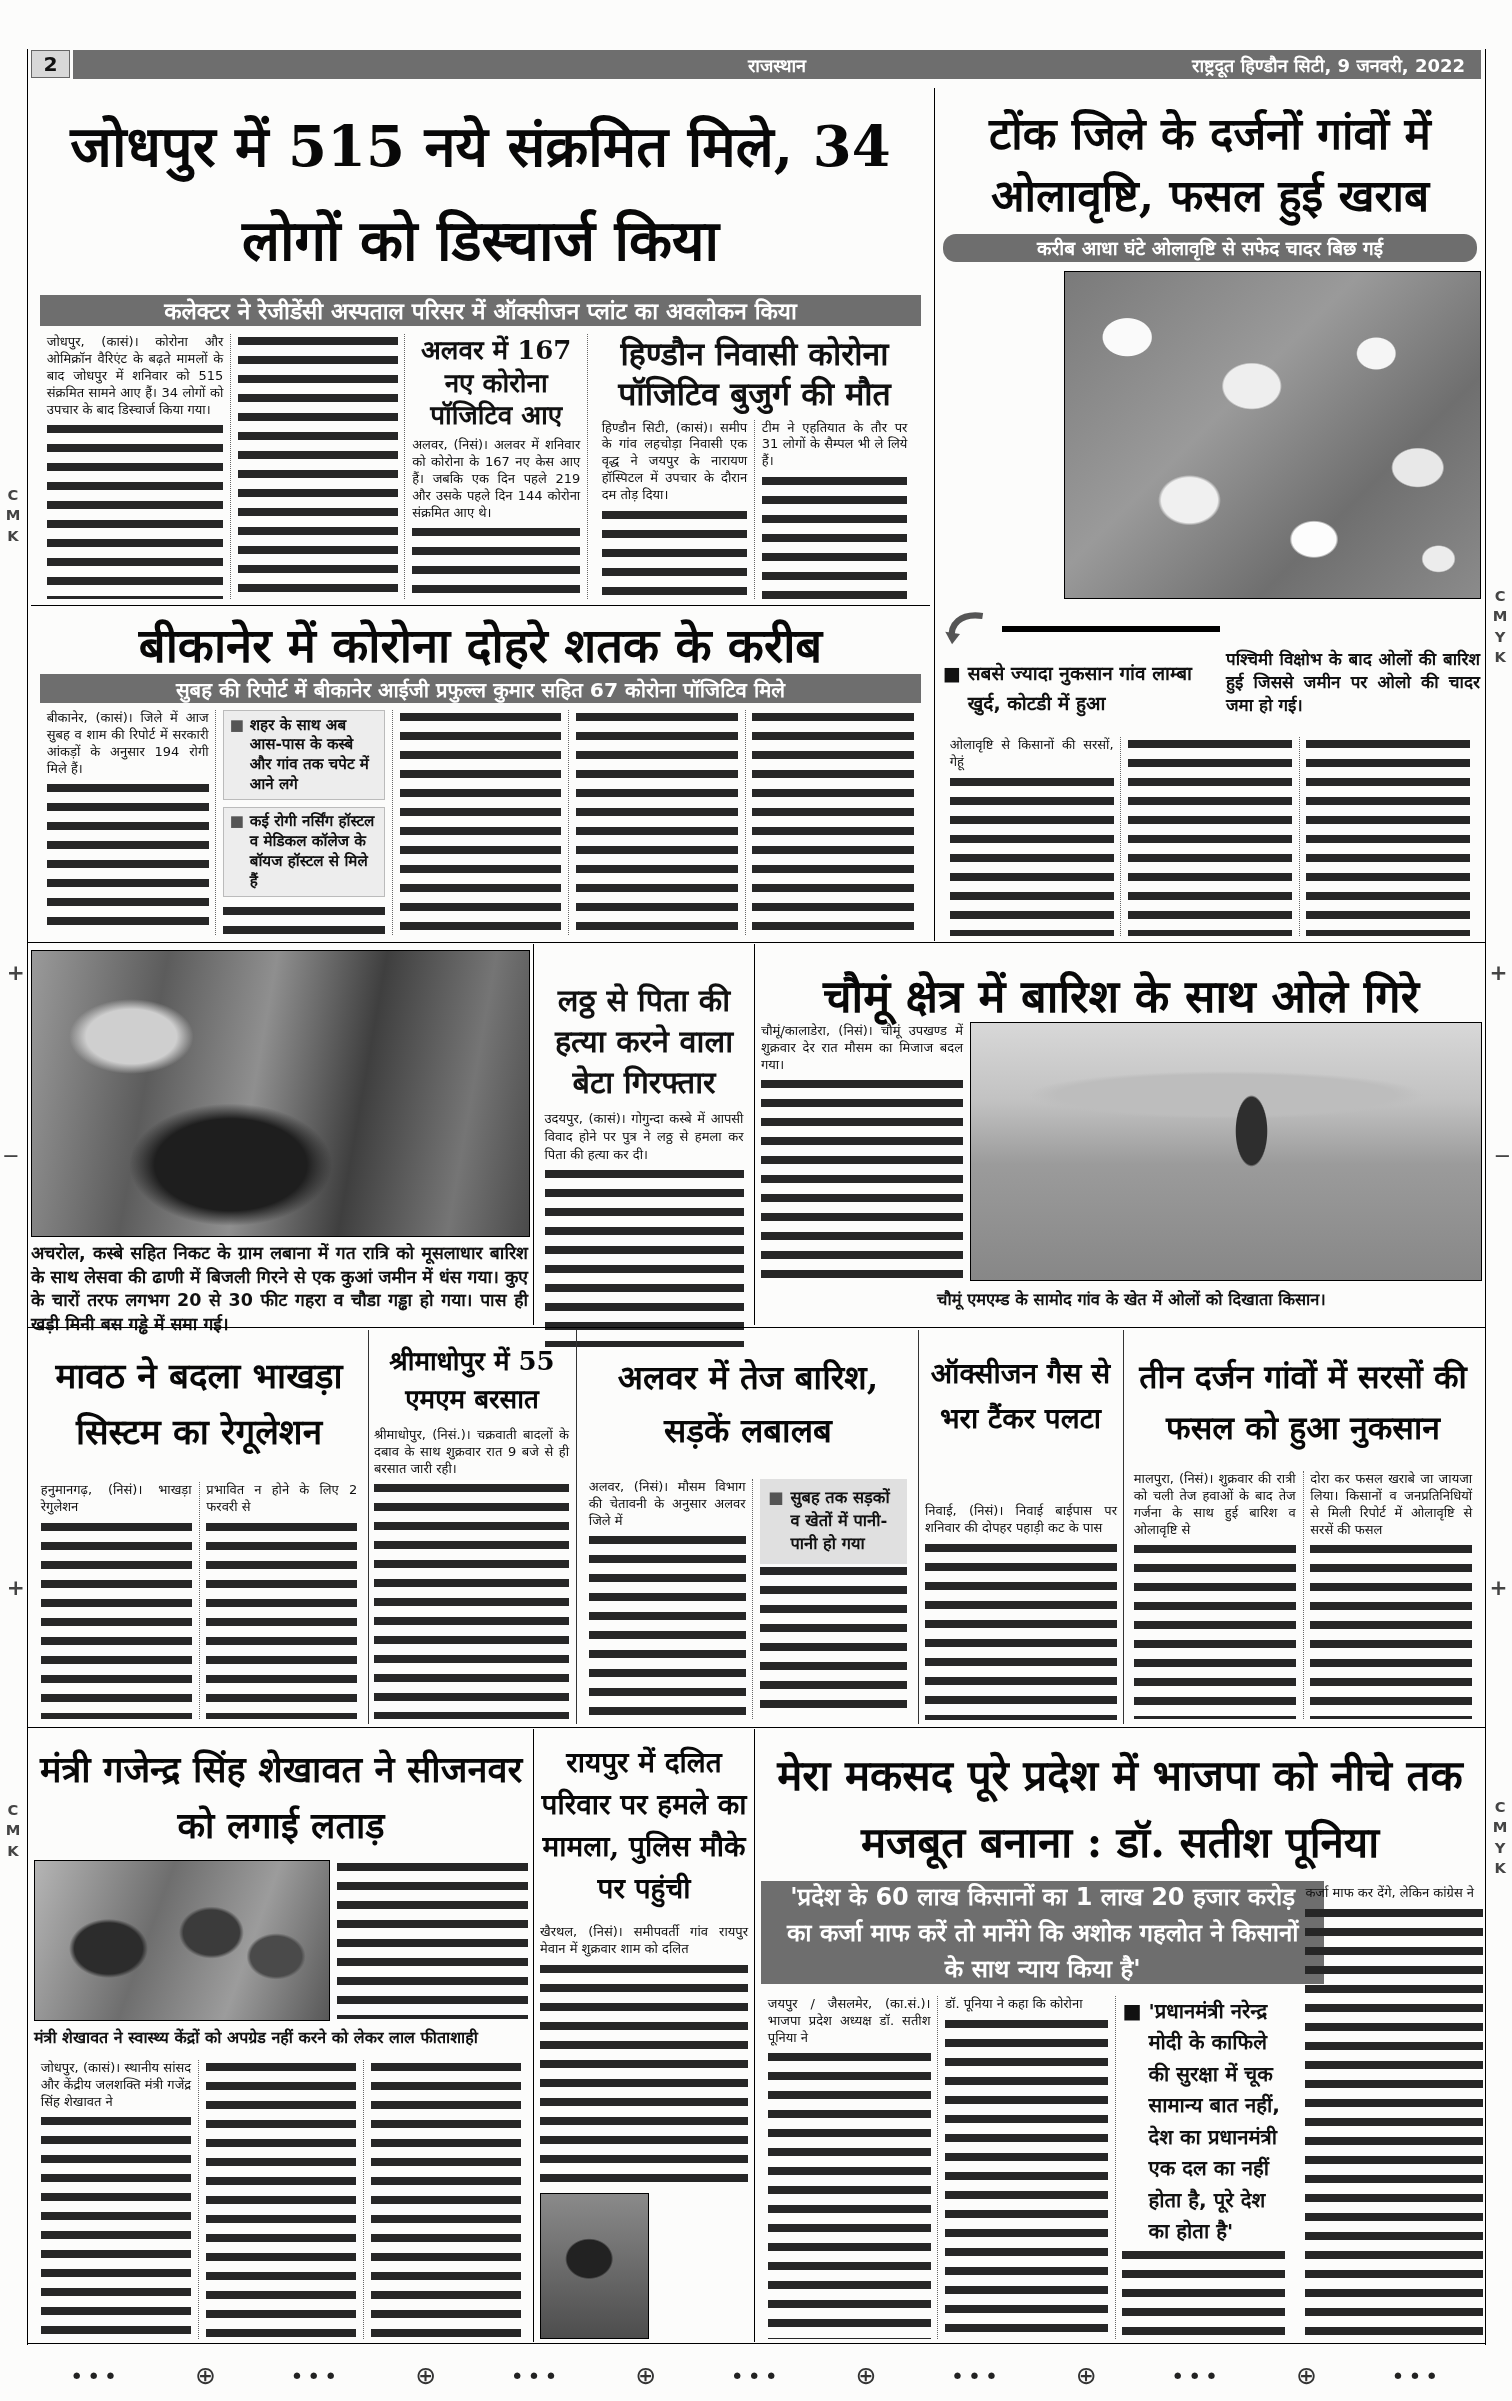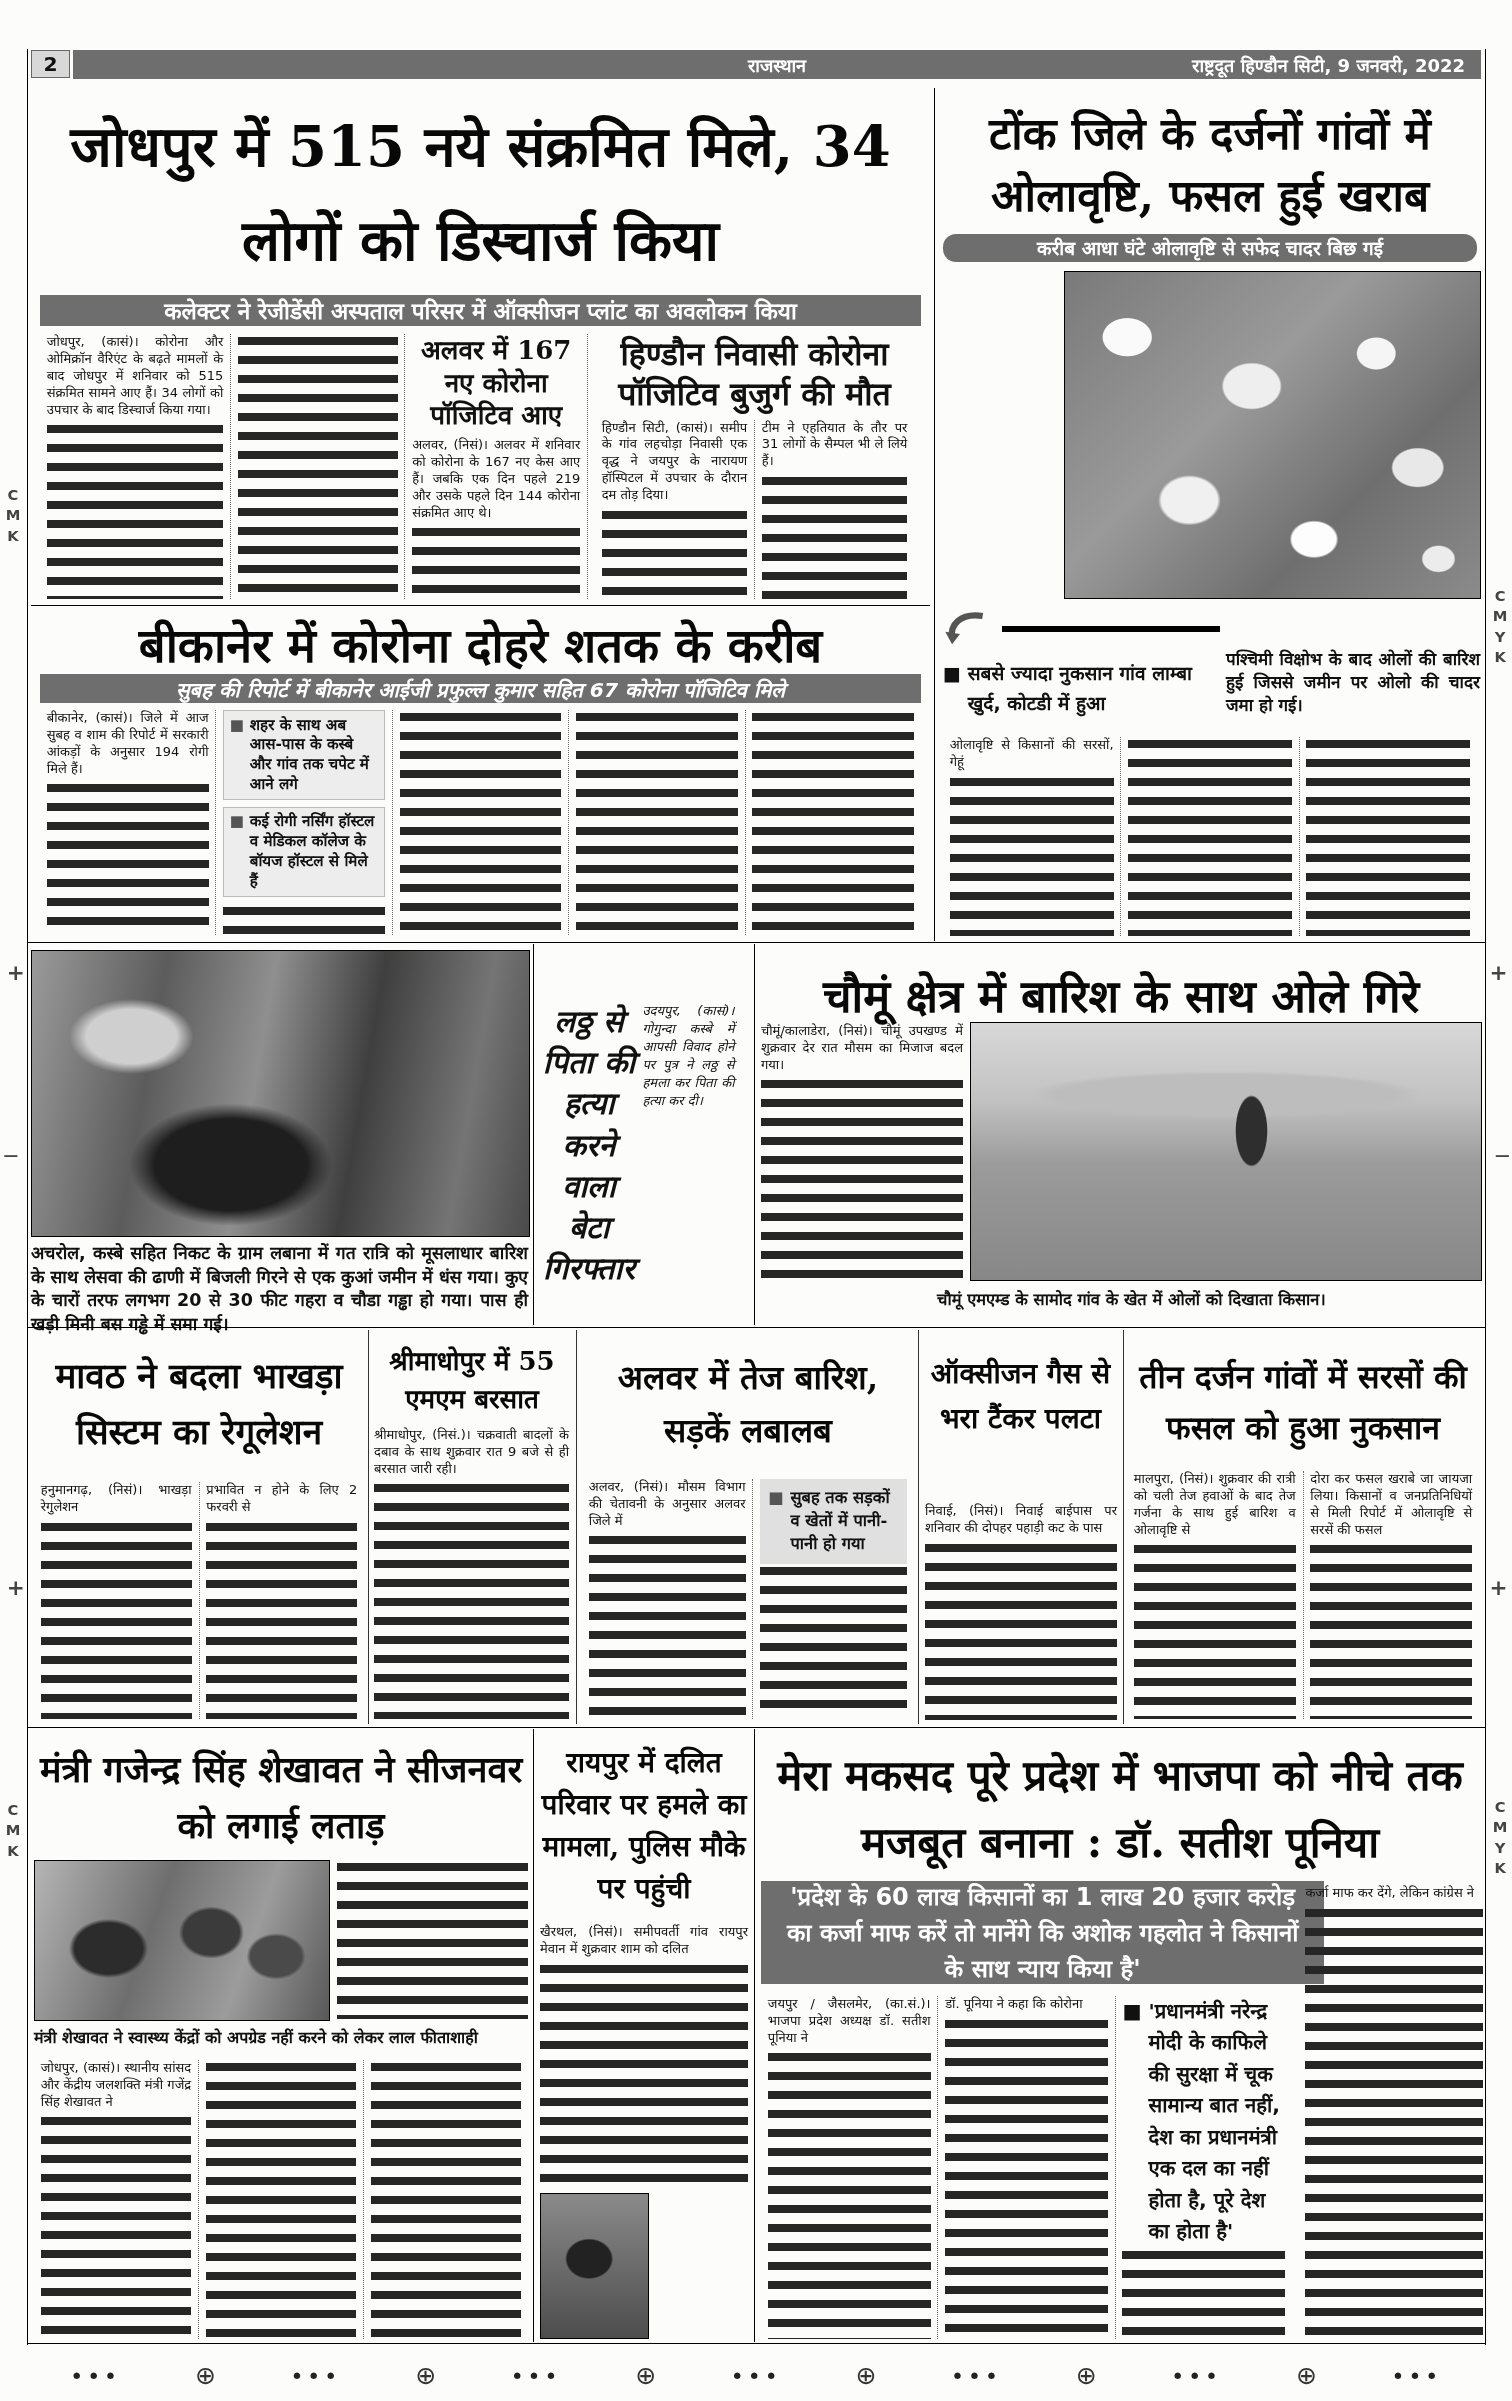--- a/index.html
+++ b/index.html
@@ -103,21 +103,21 @@
         <div class="col small">
           <p class="lead small">टीम ने एहतियात के तौर पर 31 लोगों के सैम्पल भी ले लिये हैं।</p>
           <div class="greek"></div>
         </div>
       </div>
     </div>
   </div>
 
   <div class="hr" style="left:31px;top:605px;width:899px;"></div>
   <div class="abs hl" style="left:40px;top:612px;width:881px;height:56px;font-size:47px;">बीकानेर में कोरोना दोहरे शतक के करीब</div>
-  <div class="abs bar" style="left:40px;top:674px;width:881px;height:29px;font-size:20.3px;font-style:italic;">सुबह की रिपोर्ट में बीकानेर आईजी प्रफुल्ल कुमार सहित 67 कोरोना पॉजिटिव मिले</div>
+  <div class="abs bar" style="left:40px;top:674px;width:881px;height:29px;font-size:20.3px;">सुबह की रिपोर्ट में बीकानेर आईजी प्रफुल्ल कुमार सहित 67 कोरोना पॉजिटिव मिले</div>
 
   <div class="abs row" style="left:40px;top:710px;width:881px;height:225px;">
     <div class="col">
       <p class="lead small">बीकानेर, (कासं)। जिले में आज सुबह व शाम की रिपोर्ट में सरकारी आंकड़ों के अनुसार 194 रोगी मिले हैं।</p>
       <div class="greek"></div>
     </div>
     <div class="col">
       <div class="bullet">
           <span class="sq">■</span>
           <span>शहर के साथ अब आस-पास के कस्बे और गांव तक चपेट में आने लगे</span>
@@ -174,21 +174,21 @@
       </div>
   </div>
 
   <div class="hr" style="left:27px;top:942px;width:1459px;"></div>
   <div class="vr" style="left:533px;top:944px;height:381px;"></div>
   <div class="vr" style="left:754px;top:944px;height:381px;"></div>
 
   <div class="abs photo photo-accident" style="left:31px;top:950px;width:497px;height:285px;"></div>
   <div class="abs cap" style="left:31px;top:1242px;width:497px;height:79px;font-size:17.5px;">अचरोल, कस्बे सहित निकट के ग्राम लबाना में गत रात्रि को मूसलाधार बारिश के साथ लेसवा की ढाणी में बिजली गिरने से एक कुआं जमीन में धंस गया। कुए के चारों तरफ लगभग 20 से 30 फीट गहरा व चौडा गड्ढा हो गया। पास ही खड़ी मिनी बस गड्ढे में समा गई।</div>
 
-  <div class="abs" style="left:540px;top:1001px;width:208px;height:367px;display:flex;flex-direction:row;font-style:italic;">
+  <div class="abs" style="left:540px;top:980px;width:208px;height:367px;display:flex;flex-direction:column;">
     <div class="subhl" style="font-size:30.5px;line-height:1.35;">लठ्ठ से पिता की हत्या करने वाला बेटा गिरफ्तार</div>
     <p class="lead small" style="padding:0 4.5px;text-align:justify;">उदयपुर, (कासं)। गोगुन्दा कस्बे में आपसी विवाद होने पर पुत्र ने लठ्ठ से हमला कर पिता की हत्या कर दी।</p>
     <div class="greek" style="margin:3.4px 4.5px 0 4.5px;"></div>
   </div>
 
   <div class="abs hl" style="left:761px;top:964px;width:720px;height:54px;font-size:45px;">चौमूं क्षेत्र में बारिश के साथ ओले गिरे</div>
   <div class="abs" style="left:761px;top:1023px;width:202px;height:257px;display:flex;flex-direction:column;font-size:13px;line-height:1.3;text-align:justify;">
     <p class="lead small">चौमूं/कालाडेरा, (निसं)। चौमूं उपखण्ड में शुक्रवार देर रात मौसम का मिजाज बदल गया।</p>
     <div class="greek"></div>
   </div>

